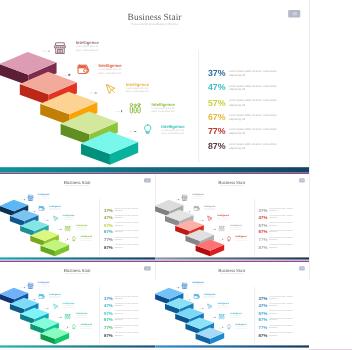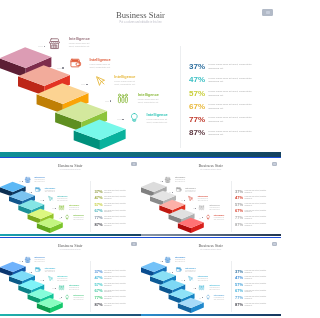--- a/index.html
+++ b/index.html
@@ -1,18 +1,18 @@
 <!DOCTYPE html>
 <html><head>
 <meta charset="utf-8">
 <style>
   html,body{margin:0;padding:0;background:#ffffff;}
   body{width:281px;height:318px;font-family:"Liberation Sans",sans-serif;overflow:hidden;
        -webkit-font-smoothing:antialiased;}
-  .page{position:relative;width:281px;height:254px;background:#1d4ed8;}
+  .page{position:relative;width:281px;height:254px;background:#701a75;}
   .slide{position:absolute;background:#fff;overflow:hidden;}
   #main{left:0;top:0;width:281px;height:157px;}
   svg{display:block;position:absolute;left:0;top:0;overflow:visible;}
   .ttl{position:absolute;font-family:"Liberation Serif",serif;color:#5a5a5a;white-space:nowrap;}
   .sub{position:absolute;color:#bdbdc7;white-space:nowrap;}
   .badge{position:absolute;background:#b2bac7;border-radius:1.2px;}
   .grp{position:absolute;}
   .grp .gt{font-weight:bold;white-space:nowrap;}
   .grp .gd{color:#bfbfbf;white-space:nowrap;}
   .st{position:absolute;}

